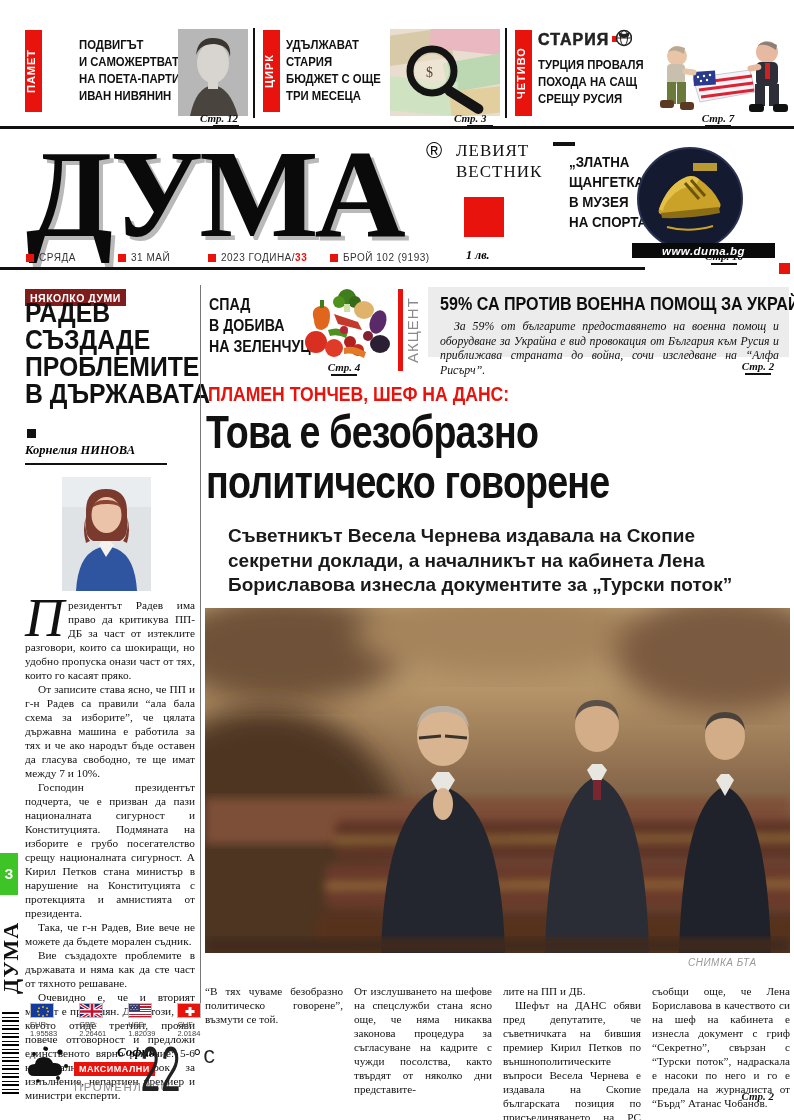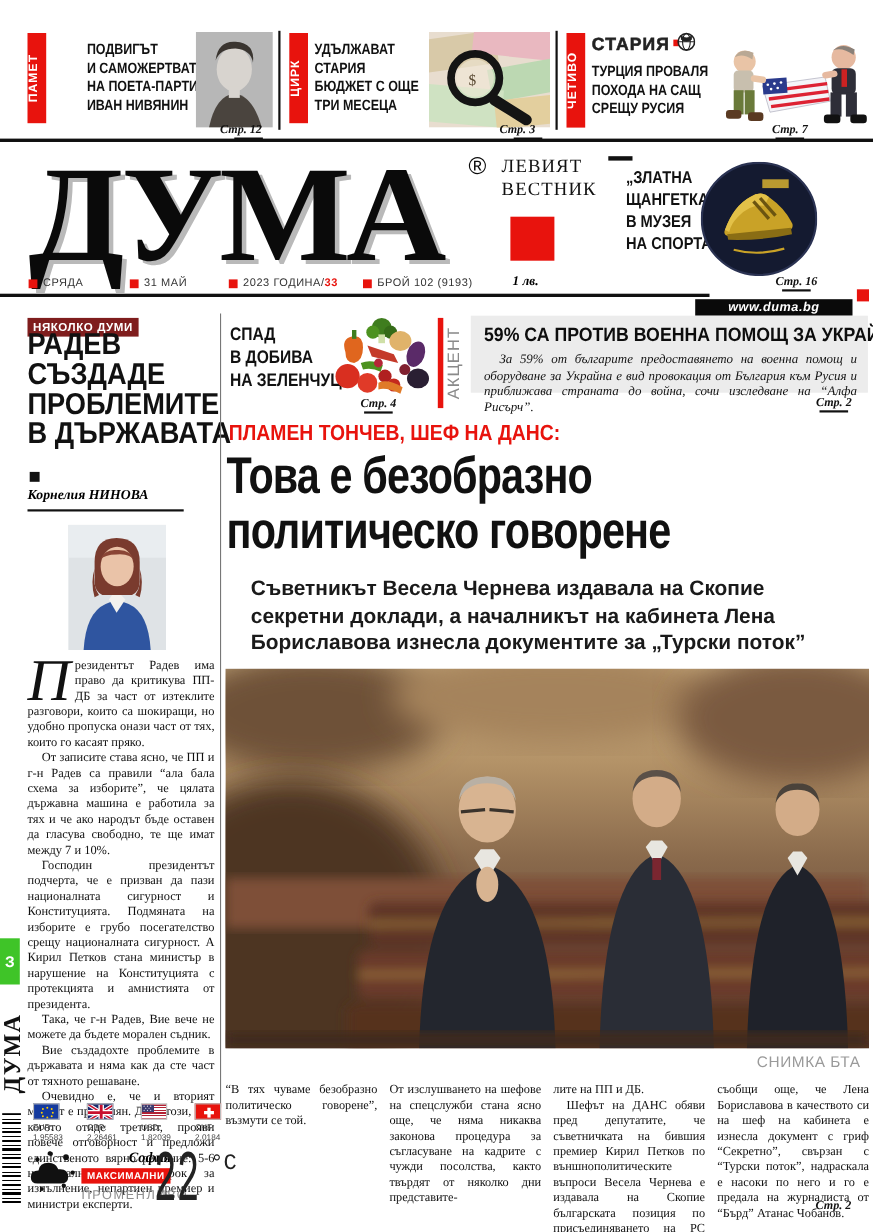--- a/index.html
+++ b/index.html
@@ -46,21 +46,21 @@
   .akc-text { font-family:"Liberation Serif", serif; font-style:italic; font-size:11.8px; line-height:1.25;
     text-align:justify; color:#111; margin-top:4px; text-indent:14px; }
 
   .kicker { color:#e8130d; font-weight:bold; font-size:20px; transform:scaleX(0.88); transform-origin:0 0; white-space:nowrap; }
   .headline-line { font-size:47px; line-height:50px; letter-spacing:-1px; }
   .subhead { font-weight:bold; font-size:19px; line-height:1.3; color:#1a1a1a; }
 
   .news-col { font-family:"Liberation Serif", serif; font-size:11.2px; line-height:1.25; color:#111; text-align:justify; }
   .news-col p { text-indent:12px; }
   .news-col p:first-child { text-indent:0; }
-  .credit { font-size:14px; color:#9a9a9a; letter-spacing:0.5px; }
+  .credit { font-size:10px; color:#9a9a9a; letter-spacing:0.5px;font-style:italic; }
 
   
   .flag { width:24px; height:15px; position:relative; border:0.5px solid #bbb; overflow:hidden; }
   .cur-label { font-size:7.5px; color:#444; line-height:1.25; margin-top:2px; }
   .maxbadge { background:#e8130d; color:#fff; font-weight:bold; font-size:9px; letter-spacing:0.5px;
     display:flex; align-items:center; padding:2px 5px; }
   .temp { font-size:66px; color:#222; transform:scaleX(0.52); transform-origin:0 0; white-space:nowrap; font-weight:normal; }
   .cond-gray { color:#8d8d8d; font-size:11.5px; letter-spacing:1.5px; }
 
   .edge-green { background:#3fc428; color:#fff; font-weight:bold; font-size:14px; display:flex; align-items:center; justify-content:center; }
@@ -226,21 +226,21 @@
     <div class="dateline-item" style="width:122px;">
         <span class="redsq"></span>
         <span><span>2023 ГОДИНА/</span><span style="color:#e8130d; font-weight:bold;">33</span></span>
       </div>
     <div class="dateline-item">
         <span class="redsq"></span>
         <span>БРОЙ 102 (9193)</span>
       </div>
   </div>
   <div class="abs hrule" style="left:0; top:267px; width:645px; height:3px;"></div>
-  <div class="abs wwwbar" style="left:632px; top:272px; width:143px; height:15px;text-align:center;">www.duma.bg</div>
+  <div class="abs wwwbar" style="left:632px; top:243px; width:143px; height:15px;text-align:center;">www.duma.bg</div>
   <div class="abs" style="left:779px; top:263px; width:11px; height:11px; background:#e8130d;"></div>
 
   <div class="abs optag" style="left:25px; top:289px; height:17px;">НЯКОЛКО ДУМИ</div>
   <div class="abs" style="left:25px; top:299px;">
     <div class="cond optitle-line" style="transform:scaleX(0.9);">РАДЕВ</div>
     <div class="cond optitle-line" style="transform:scaleX(0.9);">СЪЗДАДЕ</div>
     <div class="cond optitle-line" style="transform:scaleX(0.9);">ПРОБЛЕМИТЕ</div>
     <div class="cond optitle-line" style="transform:scaleX(0.9);">В ДЪРЖАВАТА</div>
   </div>
   <div class="abs" style="left:27px; top:429px; width:9px; height:9px; background:#111;"></div>

